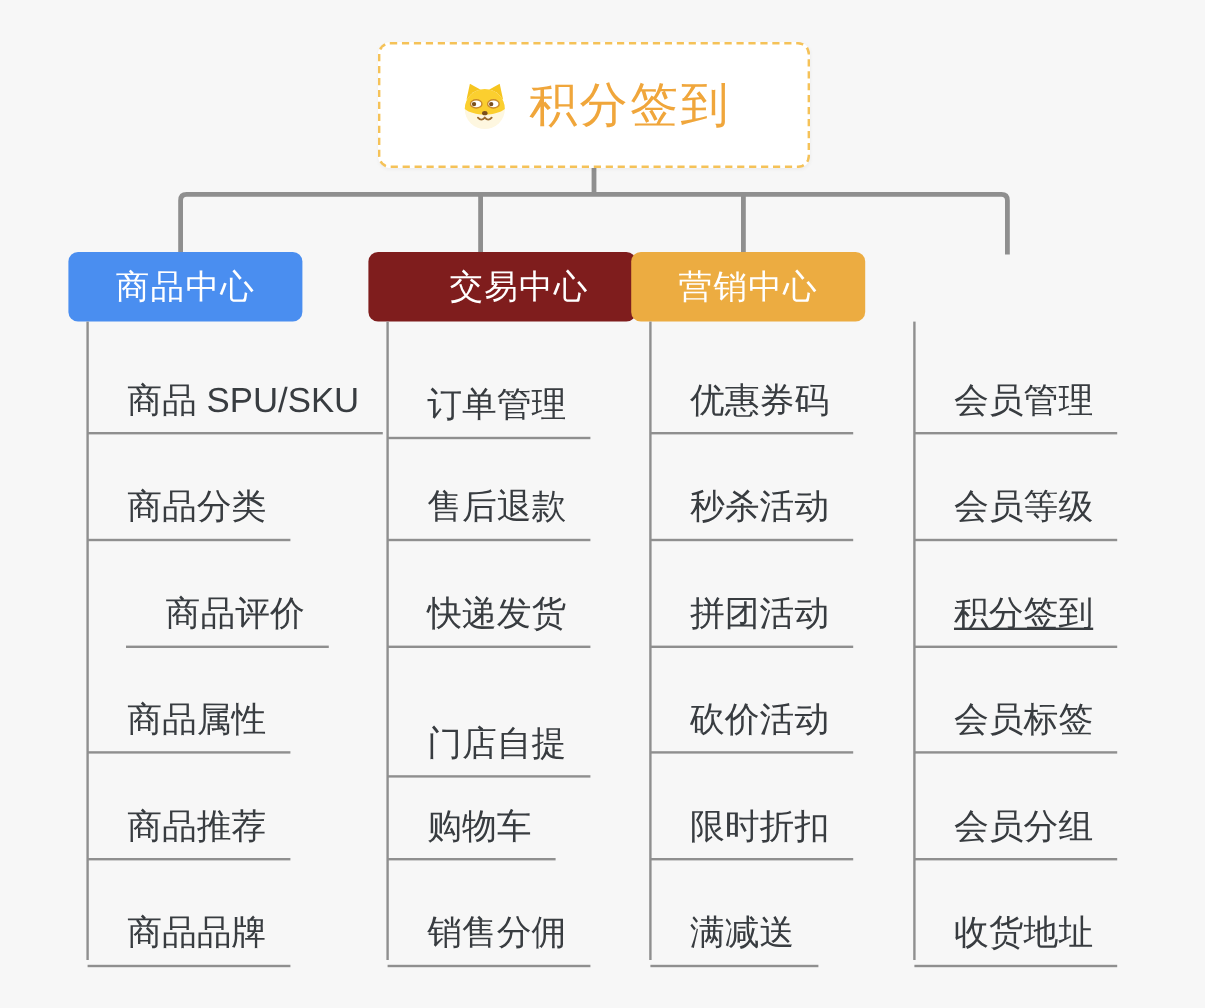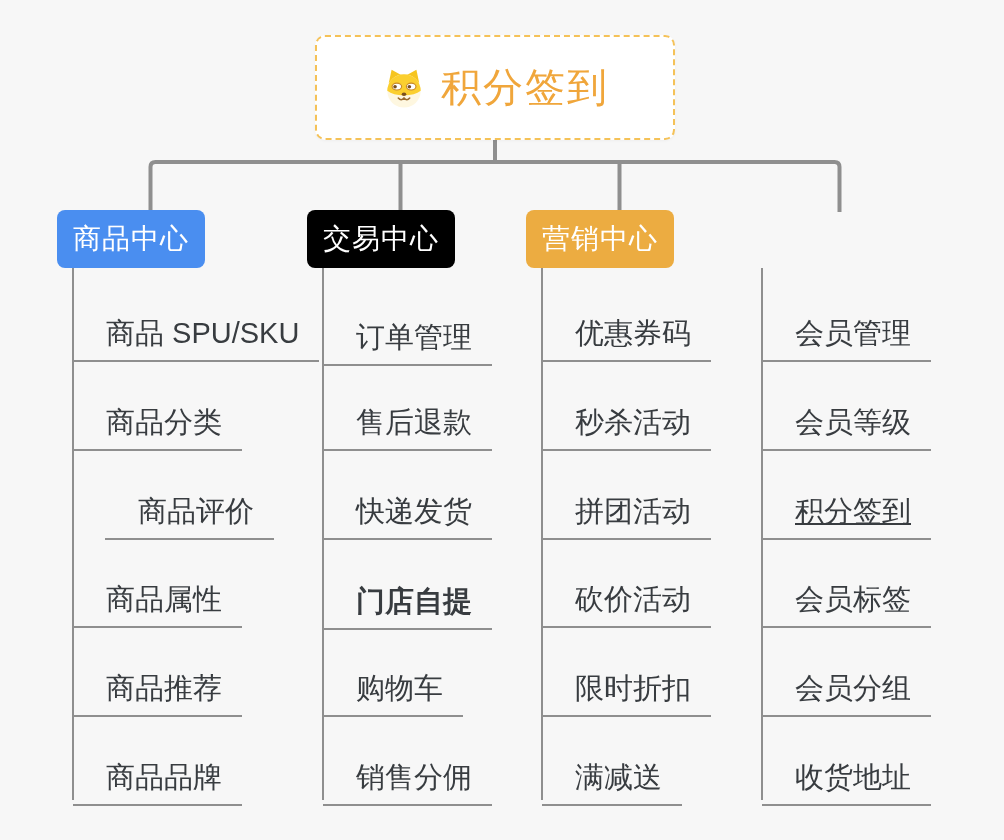--- a/index.html
+++ b/index.html
@@ -30,21 +30,21 @@
     white-space:nowrap;
   }
   .root-icon{width:46px;height:42px;flex:0 0 auto;}
   
   .connectors{position:absolute;left:0;top:0;pointer-events:none;}
   
   .branch{
     position:absolute;top:210px;width:260px;height:610px;
   }
   .branch-header{
-    position:absolute;left:0;top:0;width:148px;height:58px;
+    position:absolute;left:0;top:0;width:195px;height:58px;
     border-radius:8px;
     display:flex;align-items:center;justify-content:center;
     font-size:28px;color:var(--branch-text,#ffffff);
     letter-spacing:1px;
     cursor:default;
   }
   .branch-spine{
     position:absolute;left:15px;top:58px;width:2px;height:532px;
     background:var(--line,#8f8f8f);
   }
@@ -94,29 +94,29 @@
       <div>
         <div class="child-item" style="top: 104px;">商品 SPU/SKU</div>
         <div class="child-item" style="top: 192.8px;">商品分类</div>
         <div class="child-item" style="top: 281.6px; margin-left: 32px;">商品评价</div>
         <div class="child-item" style="top: 370.4px;">商品属性</div>
         <div class="child-item" style="top: 459.2px;">商品推荐</div>
         <div class="child-item" style="top: 548px;">商品品牌</div>
       </div>
     </div>
     <div class="branch" style="left: 307px;">
-      <div class="branch-header" style="background: #000000;">
+      <div class="branch-header" style="background: #7f1d1d; padding-left: 28px;">
         <span>交易中心</span>
       </div>
       <div class="branch-spine"></div>
       <div>
         <div class="child-item" style="top: 108px;">订单管理</div>
         <div class="child-item" style="top: 192.8px;">售后退款</div>
         <div class="child-item" style="top: 281.6px;">快递发货</div>
-        <div class="child-item" style="top: 372px; font-weight: bold;">门店自提</div>
+        <div class="child-item" style="top: 390px;">门店自提</div>
         <div class="child-item" style="top: 459.2px;">购物车</div>
         <div class="child-item" style="top: 548px;">销售分佣</div>
       </div>
     </div>
     <div class="branch" style="left: 526px;">
       <div class="branch-header" style="background: rgb(236, 172, 65);">
         <span>营销中心</span>
       </div>
       <div class="branch-spine"></div>
       <div>

